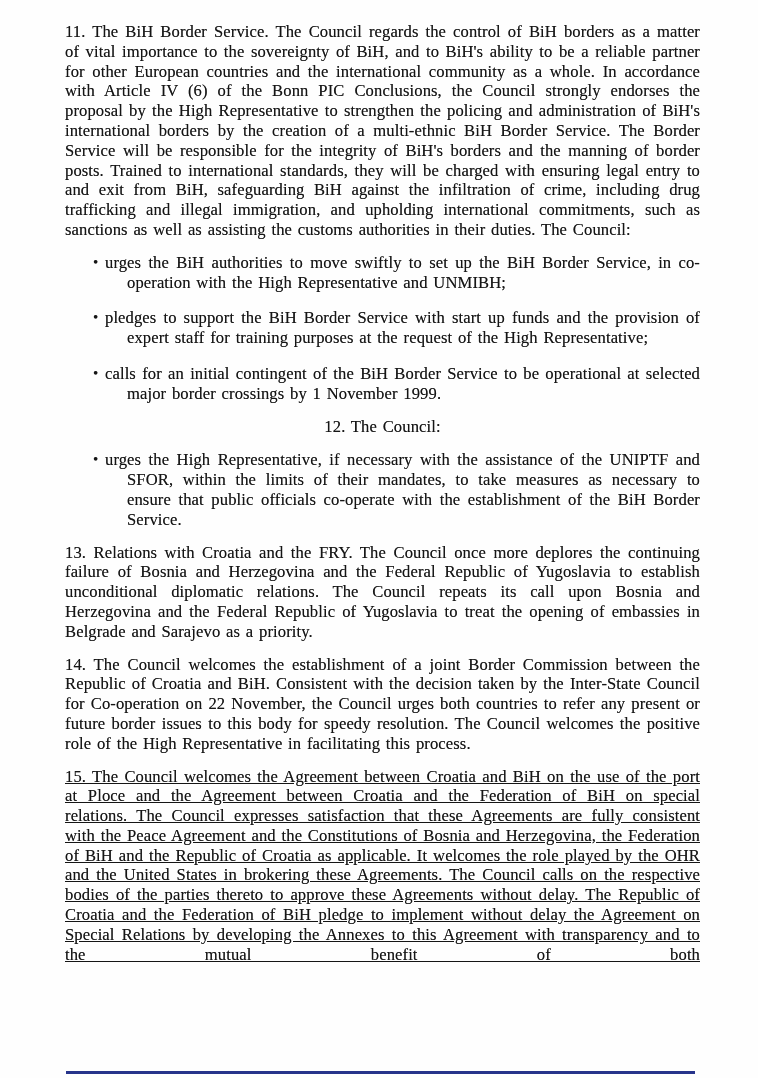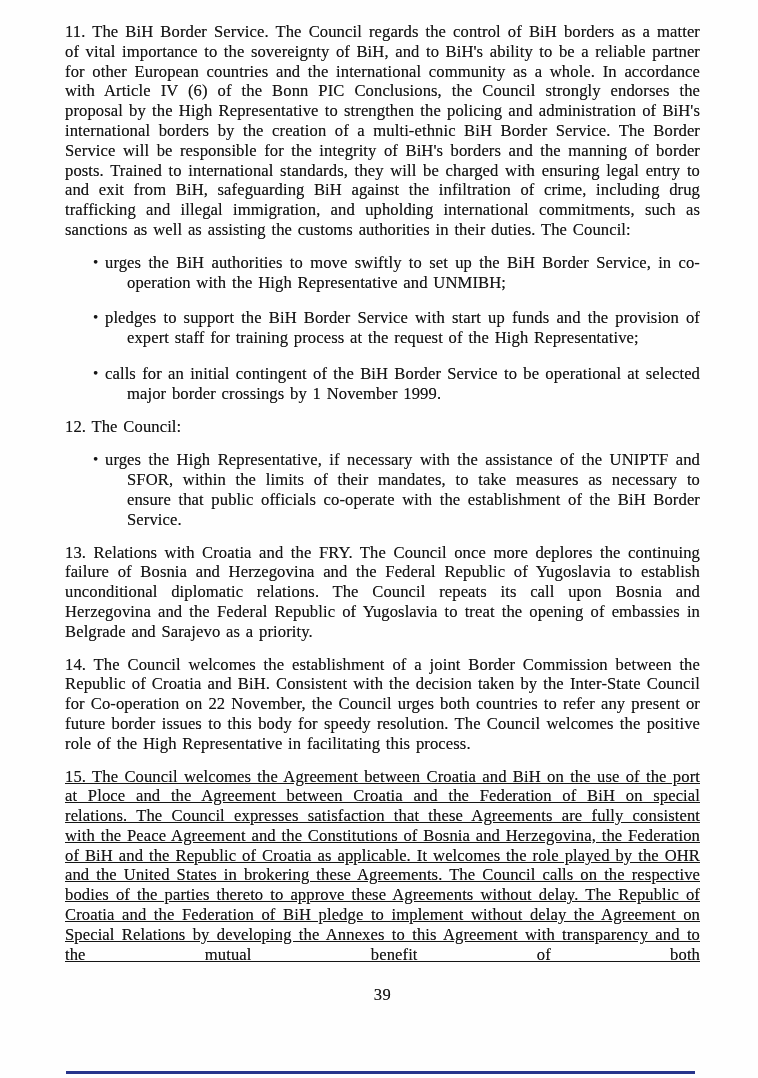--- a/index.html
+++ b/index.html
@@ -22,21 +22,21 @@
     padding: 22px 58px 0 65px;
     overflow: hidden;
   }
   .para {
     margin: 0 0 13px 0;
     text-align: justify;
     letter-spacing: 0.1px;
     word-spacing: 1.5px;
   }
   .para.single {
-    text-align: left;
+    text-align: center;
   }
   .para.justify-last {
     text-align-last: justify;
     text-decoration: underline;
   }
   ul.bullets {
     list-style: none;
     margin: 0 0 13px 0;
     padding: 0;
   }
@@ -79,21 +79,21 @@
 
   <p class="para">11. The BiH Border Service. The Council regards the control of BiH borders as a matter of vital importance to the sovereignty of BiH, and to BiH's ability to be a reliable partner for other European countries and the international community as a whole. In accordance with Article IV (6) of the Bonn PIC Conclusions, the Council strongly endorses the proposal by the High Representative to strengthen the policing and administration of BiH's international borders by the creation of a multi-ethnic BiH Border Service. The Border Service will be responsible for the integrity of BiH's borders and the manning of border posts. Trained to international standards, they will be charged with ensuring legal entry to and exit from BiH, safeguarding BiH against the infiltration of crime, including drug trafficking and illegal immigration, and upholding international commitments, such as sanctions as well as assisting the customs authorities in their duties. The Council:</p>
 
   <ul class="bullets">
     <li>
       <span class="marker">•</span>
       <span>urges the BiH authorities to move swiftly to set up the BiH Border Service, in co-operation with the High Representative and UNMIBH;</span>
     </li>
     <li>
       <span class="marker">•</span>
-      <span>pledges to support the BiH Border Service with start up funds and the provision of expert staff for training process at the request of the High Representative;</span>
+      <span>pledges to support the BiH Border Service with start up funds and the provision of expert staff for training purposes at the request of the High Representative;</span>
     </li>
     <li>
       <span class="marker">•</span>
       <span>calls for an initial contingent of the BiH Border Service to be operational at selected major border crossings by 1 November 1999.</span>
     </li>
   </ul>
 
   <p class="para single gap-after">12. The Council:</p>
 
   <ul class="bullets">
@@ -102,17 +102,16 @@
       <span>urges the High Representative, if necessary with the assistance of the UNIPTF and SFOR, within the limits of their mandates, to take measures as necessary to ensure that public officials co-operate with the establishment of the BiH Border Service.</span>
     </li>
   </ul>
 
   <p class="para">13. Relations with Croatia and the FRY. The Council once more deplores the continuing failure of Bosnia and Herzegovina and the Federal Republic of Yugoslavia to establish unconditional diplomatic relations. The Council repeats its call upon Bosnia and Herzegovina and the Federal Republic of Yugoslavia to treat the opening of embassies in Belgrade and Sarajevo as a priority.</p>
 
   <p class="para">14. The Council welcomes the establishment of a joint Border Commission between the Republic of Croatia and BiH. Consistent with the decision taken by the Inter-State Council for Co-operation on 22 November, the Council urges both countries to refer any present or future border issues to this body for speedy resolution. The Council welcomes the positive role of the High Representative in facilitating this process.</p>
 
   <p class="para justify-last">15. The Council welcomes the Agreement between Croatia and BiH on the use of the port at Ploce and the Agreement between Croatia and the Federation of BiH on special relations. The Council expresses satisfaction that these Agreements are fully consistent with the Peace Agreement and the Constitutions of Bosnia and Herzegovina, the Federation of BiH and the Republic of Croatia as applicable. It welcomes the role played by the OHR and the United States in brokering these Agreements. The Council calls on the respective bodies of the parties thereto to approve these Agreements without delay. The Republic of Croatia and the Federation of BiH pledge to implement without delay the Agreement on Special Relations by developing the Annexes to this Agreement with transparency and to the mutual benefit of both</p>
 
-  <div class="page-number">39</div>
 
   <div class="scan-line"></div>
 
 </div>
 
 </body></html>

